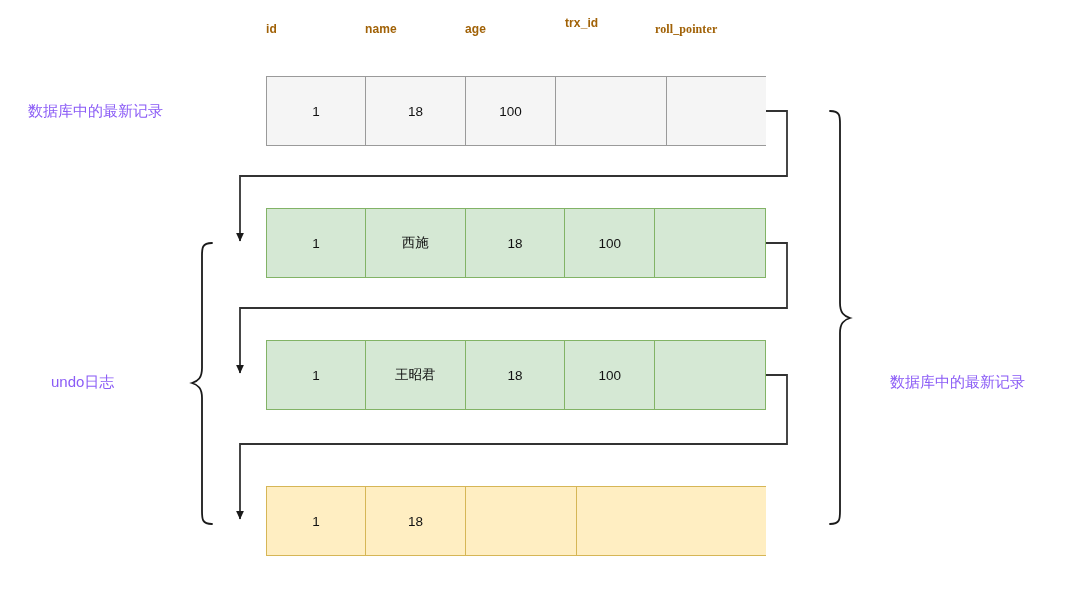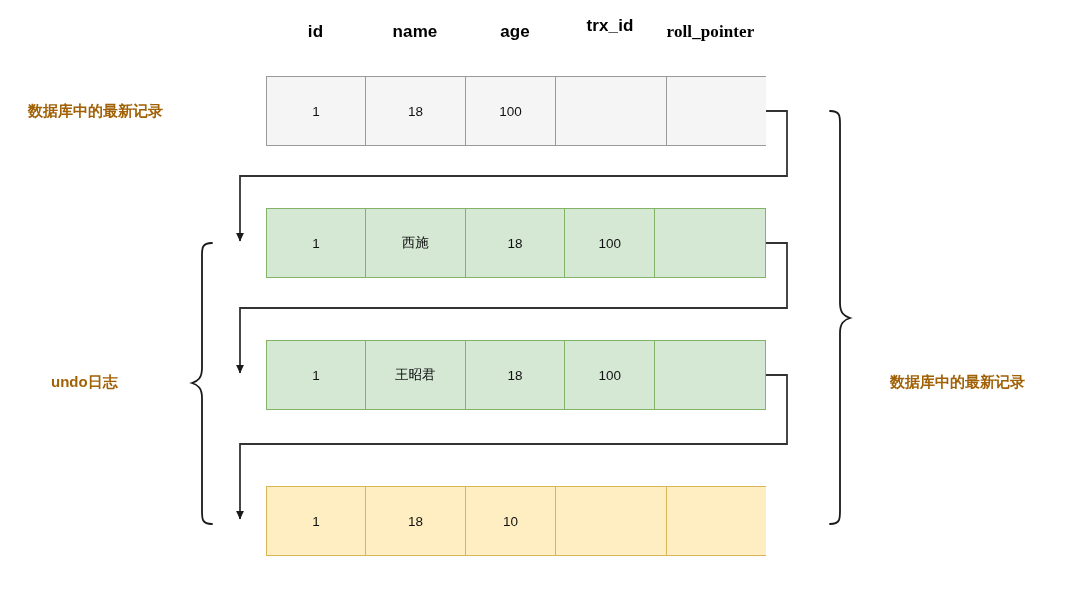--- a/index.html
+++ b/index.html
@@ -27,24 +27,24 @@
     left: 0;
     top: 0;
     width: 1080px;
     height: 591px;
     pointer-events: none;
   }
 
   
   .col-header {
     position: absolute;
-    font-size: 17px;
+    font-size: 12px;
     font-weight: bold;
-    color: #000000;
-    text-align: center;
+    color: #a16207;
+    text-align: left;
     white-space: nowrap;
     letter-spacing: 0.1px;
   }
 
   
   .record-row {
     position: absolute;
     display: flex;
     box-sizing: border-box;
     border: 1px solid #999999;
@@ -77,22 +77,22 @@
   .row-undo-yellow {
     background: #ffeec2;
     border-color: #d6b656;
   }
   .row-undo-yellow .cell { border-right-color: #d6b656; }
 
   
   .side-label {
     position: absolute;
     font-size: 15px;
-    font-weight: bold;
-    color: #a16207;
+    font-weight: normal;
+    color: #8b5cf6;
     white-space: nowrap;
   }
 </style>
 </head>
 <body>
 
 <div id="canvas">
 
   <svg id="svg-layer" viewBox="0 0 1080 591" xmlns="http://www.w3.org/2000/svg">
     <defs>
@@ -156,21 +156,20 @@
     <div class="cell" style="width:99px;">1</div>
     <div class="cell" style="width:100px;text-align:right;">王昭君</div>
     <div class="cell" style="width:100px;">18</div>
     <div class="cell" style="width:90px;">100</div>
     <div class="cell" style="width:111px;"></div>
   </div>
 
   <div class="record-row row-undo-yellow" style="left:266px; top:486px; width:500px;">
     <div class="cell" style="width:99px;">1</div>
     <div class="cell" style="width:100px;">18</div>
-    <div class="cell" style="width:90px;">10</div>
     <div class="cell" style="width:111px;"></div>
   </div>
 
   <div class="side-label" style="left:28px; top:102px;">数据库中的最新记录</div>
 
   <div class="side-label" style="left:51px; top:373px;">undo日志</div>
 
   <div class="side-label" style="left:890px; top:373px;">数据库中的最新记录</div>
 
 </div>

